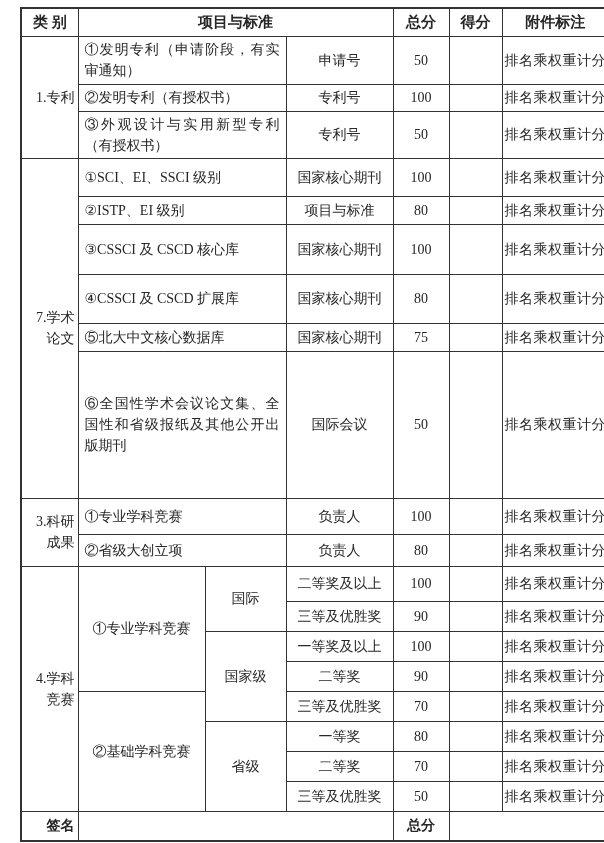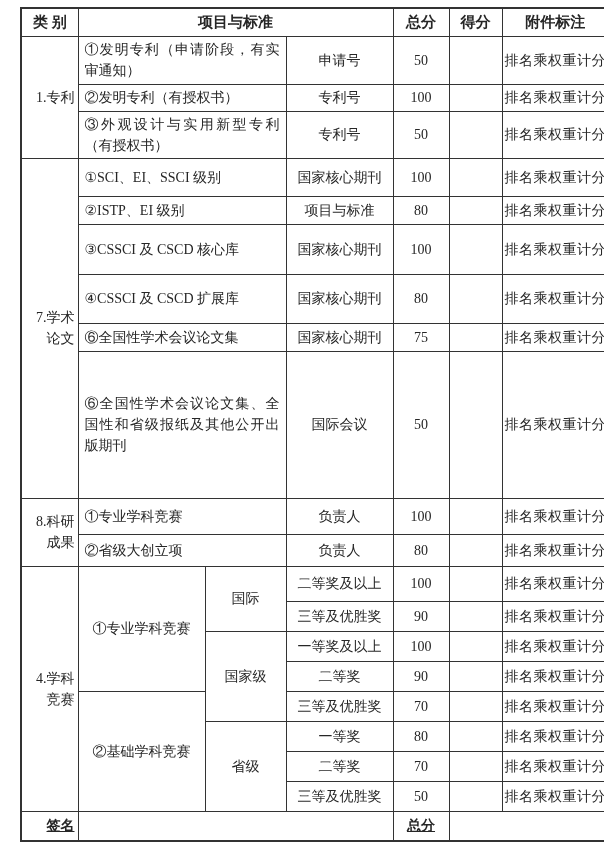--- a/index.html
+++ b/index.html
@@ -50,21 +50,20 @@
     text-align: center;
   }
   td.attach {
     text-align: left;
     font-size: 14px;
     letter-spacing: 0.5px;
     padding: 2px 2px;
   }
   td.bold {
     font-weight: bold;
-    text-decoration: underline;
   }
   td.empty {
     background: #ffffff;
   }
 </style>
 </head>
 <body>
 
 <div class="sheet">
   <table class="score-table">
@@ -133,36 +132,36 @@
       <td class="attach">排名乘权重计分</td>
     </tr>
     <tr style="height:49px">
       <td class="item" colspan="2">④CSSCI 及 CSCD 扩展库</td>
       <td class="sub">国家核心期刊</td>
       <td class="num">80</td>
       <td class="empty"></td>
       <td class="attach">排名乘权重计分</td>
     </tr>
     <tr style="height:28px">
-      <td class="item" colspan="2">⑥全国性学术会议论文集</td>
+      <td class="item" colspan="2">⑤北大中文核心数据库</td>
       <td class="sub">国家核心期刊</td>
       <td class="num">75</td>
       <td class="empty"></td>
       <td class="attach">排名乘权重计分</td>
     </tr>
     <tr style="height:147px">
       <td class="item" colspan="2">⑥全国性学术会议论文集、全国性和省级报纸及其他公开出版期刊</td>
       <td class="sub">国际会议</td>
       <td class="num">50</td>
       <td class="empty"></td>
       <td class="attach">排名乘权重计分</td>
     </tr>
 
     <tr style="height:36px">
-      <td class="cat" rowspan="2">8.科研成果</td>
+      <td class="cat" rowspan="2">3.科研成果</td>
       <td class="item" colspan="2">①专业学科竞赛</td>
       <td class="sub">负责人</td>
       <td class="num">100</td>
       <td class="empty"></td>
       <td class="attach">排名乘权重计分</td>
     </tr>
     <tr style="height:32px">
       <td class="item" colspan="2">②省级大创立项</td>
       <td class="sub">负责人</td>
       <td class="num">80</td>

